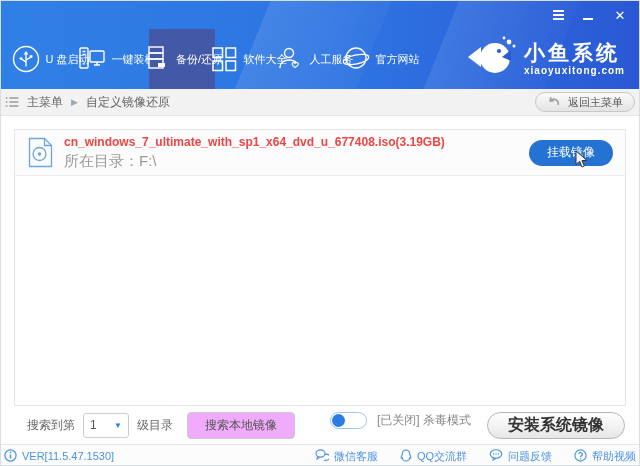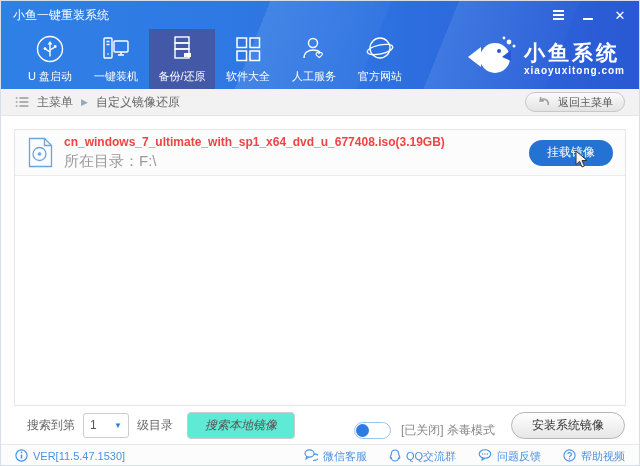--- a/index.html
+++ b/index.html
@@ -26,35 +26,35 @@
   .titlebar .title{ color:#ffffff; font-size:12px; }
   .win-controls{ margin-left:auto; display:flex; align-items:center; gap:16px; }
   .win-btn{ color:#ffffff; font-size:12px; line-height:1; cursor:default; width:14px; text-align:center; }
   .menu-lines{ display:flex; flex-direction:column; gap:2px; }
   .menu-lines i{ display:block; width:11px; height:2px; background:#fff; }
   .min-bar{ display:block; width:10px; height:2px; background:#fff; margin-top:7px; }
 
   
   .nav{ position:relative; height:60px; display:flex; align-items:stretch; padding-left:16px; z-index:2; }
   .nav-item{
-    width:66px; display:flex; flex-direction:column; align-items:center;
+    width:66px; display:flex; flex-direction:row; align-items:center;
     justify-content:center; gap:5px; cursor:pointer;
   }
   .nav-item.selected{ background:#4458a8; }
   .nav-item .lbl{ color:#ffffff; font-size:11px; white-space:nowrap; }
   .nav-item svg{ display:block; }
   .logo{ margin-left:auto; margin-right:14px; display:flex; align-items:center; gap:8px; }
   .logo-text{ display:flex; flex-direction:column; line-height:1; }
   .logo-name{ color:#fff; font-size:21px; font-weight:bold; letter-spacing:3px; }
   .logo-domain{ color:#fff; font-size:10px; font-weight:bold; letter-spacing:1px; margin-top:3px; }
 
   
   .crumbbar{
     height:27px; background:#f2f2f2; border-bottom:1px solid #e4e4e4;
-    display:flex; align-items:center; padding:0 14px; font-size:12px; color:#666;
+    display:flex; align-items:center; padding:0 4px; font-size:12px; color:#666;
   }
   .crumbbar .sep{ color:#9aa7b8; font-size:9px; margin:0 8px; }
   .crumb-list-icon{ margin-right:8px; display:flex; }
   .back-btn{
     margin-left:auto; display:inline-flex; align-items:center; gap:9px;
     height:20px; padding:0 11px; border-radius:10px; font-size:11px; color:#555;
     background:linear-gradient(#fbfbfb,#e3e3e3); border:1px solid #c8c8c8; cursor:pointer;
   }
 
   
@@ -81,58 +81,57 @@
     position:absolute; left:12px; right:0; bottom:0; height:38px;
     display:flex; align-items:center; padding:0 14px; font-size:12px; color:#666;
   }
   .depth-select{
     width:46px; height:25px; border:1px solid #cccccc; border-radius:3px; background:#fff;
     display:inline-flex; align-items:center; justify-content:space-between;
     padding:0 6px; margin:0 8px; cursor:pointer; color:#555;
   }
   .depth-select .caret{ color:#2d7ce2; font-size:8px; }
   .search-btn{
-    height:27px; margin-left:14px; padding:0 17px; background:#5eead4;
-    border:1px solid #cccccc; border-radius:4px; font-size:12px; color:#555; cursor:pointer;font-style:italic;
-  }
-  .right-group{ margin-left:auto; display:flex; align-items:flex-end; gap:10px; }
+    height:27px; margin-left:14px; padding:0 17px; background:#f0abfc;
+    border:1px solid #cccccc; border-radius:4px; font-size:12px; color:#555; cursor:pointer;
+  }
+  .right-group{ margin-left:auto; display:flex; align-items:flex-start; gap:10px; }
   .toggle{
     position:relative; width:37px; height:17px; border-radius:9px;
     border:1px solid #9cc4ef; background:#fff; cursor:pointer; flex:none;
   }
   .toggle .knob{
     position:absolute; left:1px; top:1px; width:13px; height:13px;
     border-radius:50%; background:#2d7ce2;
   }
   .av-label{ color:#888; font-size:12px; }
   .install-btn{
     height:27px; padding:0 20px; border-radius:14px; border:1px solid #b5b5b5;
-    background:linear-gradient(#ffffff,#e6e6e6); font-size:12px; font-weight:normal;
+    background:linear-gradient(#ffffff,#e6e6e6); font-size:16px; font-weight:bold;
     color:#333; cursor:pointer; margin-left:6px;
   }
 
   
   .footer{
     height:23px; background:#fcfcfc; border-top:1px solid #e7e7e7;
-    display:flex; align-items:center; padding:0 14px; font-size:11px; color:#4a92e2;
+    display:flex; align-items:center; padding:0 3px; font-size:11px; color:#4a92e2;
   }
   .ver{ display:flex; align-items:center; gap:5px; }
   .foot-links{ margin-left:auto; display:flex; align-items:center; gap:22px; }
   .foot-link{ display:flex; align-items:center; gap:5px; cursor:pointer; }
 
   .cursor{ position:absolute; left:574px; top:149px; z-index:20; pointer-events:none; }
 </style>
 </head>
 <body>
 
 <div class="window">
 
   <div class="header">
     <div class="titlebar">
-      <span class="title">小鱼一键重装系统</span>
       <span class="win-controls">
         <span class="win-btn">
             <span class="menu-lines">
               <i></i>
               <i></i>
               <i></i>
             </span>
           </span>
         <span class="win-btn">
             <span class="min-bar"></span>

